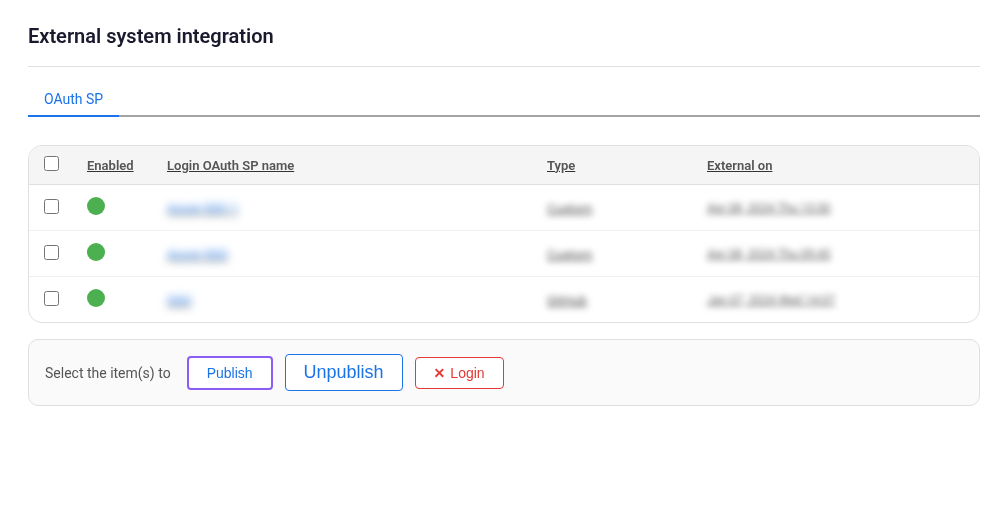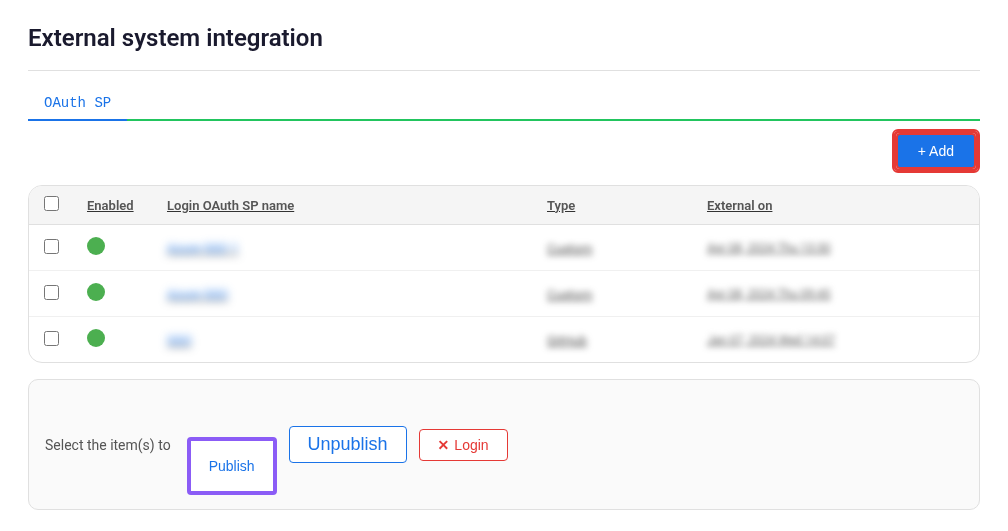--- a/index.html
+++ b/index.html
@@ -10,35 +10,34 @@
       font-size: 14px;
     }
     .page {
       width: 1008px;
       min-height: 531px;
       background: #fff;
       padding: 24px 28px 20px 28px;
       position: relative;
     }
     .page-title {
-      font-size: 24px;
+      font-size: 20px;
       font-weight: 600;
       color: #1a1a2e;
       margin-bottom: 18px;
     }
     .divider {
       border: none;
       border-top: 1px solid #e0e0e0;
       margin-bottom: 16px;
     }
     .tab-bar {
       display: flex;
-      border-bottom: 2px solid #22c55e;
-      margin-bottom: 8px;
-      font-family: Liberation Mono, monospace;
+      border-bottom: 2px solid #a3a3a3;
+      margin-bottom: 28px;
     }
     .tab-item {
       padding: 8px 16px;
       font-size: 14px;
       color: #1a73e8;
       border-bottom: 2px solid #1a73e8;
       margin-bottom: -2px;
       cursor: pointer;
     }
     .toolbar {
@@ -131,28 +130,27 @@
       border: 1px solid #e0e0e0;
       border-radius: 10px;
       background: #fafafa;
     }
     .bottom-label {
       font-size: 14px;
       color: #555;
       margin-right: 4px;
     }
     .btn-publish {
-      border: 4px solid #8b5cf6;
-      color: #1a73e8;
-      background: #fff;
-      border-radius: 4px;
-      padding: 17px 18px;
-      font-size: 14px;
-      cursor: pointer;
-      margin-top: 43px;
+      border: 2px solid #8b5cf6;
+      color: #1a73e8;
+      background: #fff;
+      border-radius: 4px;
+      padding: 7px 18px;
+      font-size: 14px;
+      cursor: pointer;
     }
     .btn-unpublish {
       border: 1px solid #1a73e8;
       color: #1a73e8;
       background: #fff;
       border-radius: 4px;
       padding: 7px 18px;
       font-size: 18px;
       cursor: pointer;
     }
@@ -188,25 +186,20 @@
 <body>
 
 <div class="page">
   <h1 class="page-title">External system integration</h1>
   <hr class="divider">
 
   <div class="tab-bar">
     <div class="tab-item">OAuth SP</div>
   </div>
 
-  <div class="toolbar">
-    <div class="add-btn-wrapper">
-      <button class="add-btn">+ Add</button>
-    </div>
-  </div>
 
   <div class="table-container">
     <table>
       <thead>
         <tr>
           <th>
             <input type="checkbox" style="">
           </th>
           <th>Enabled</th>
           <th>Login OAuth SP name</th>

